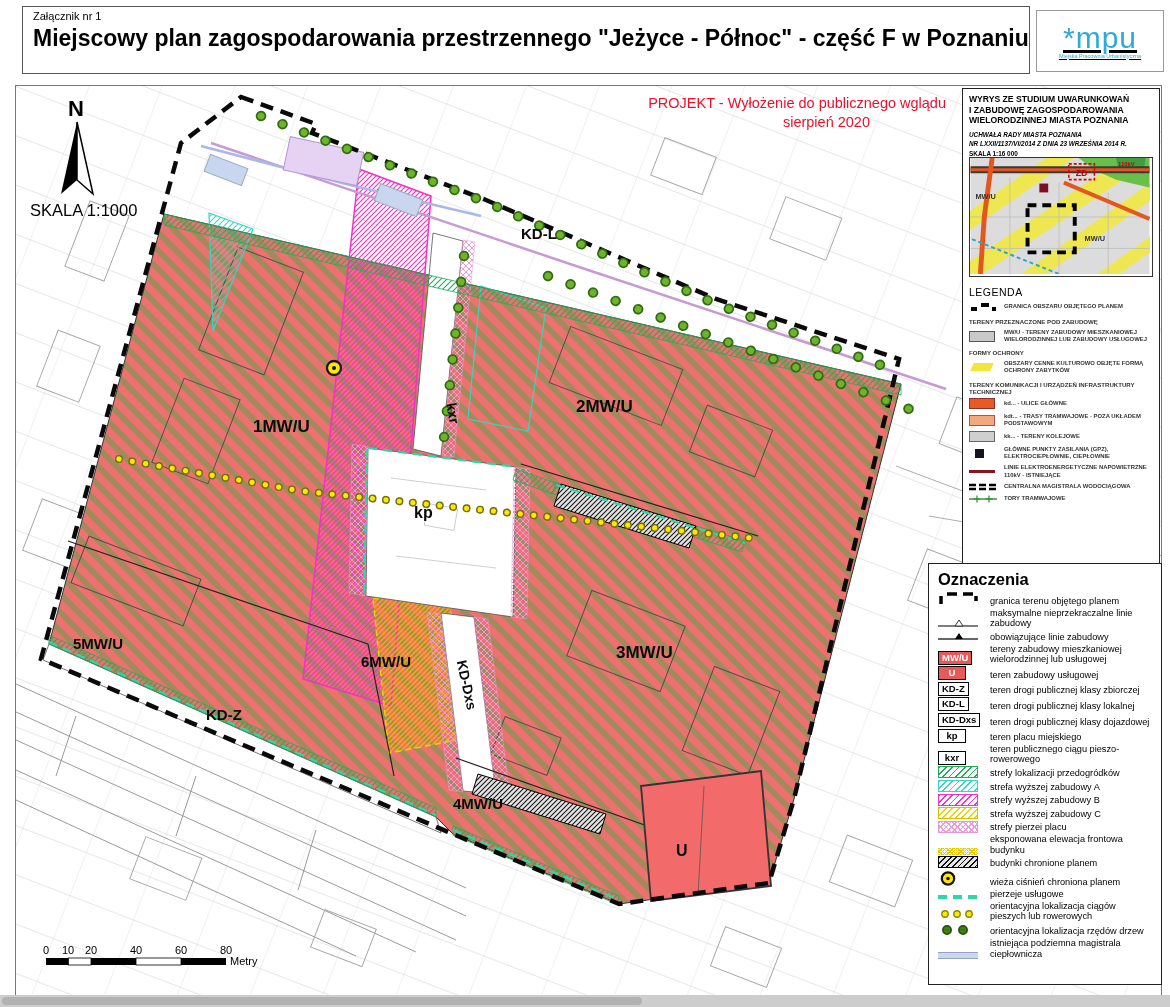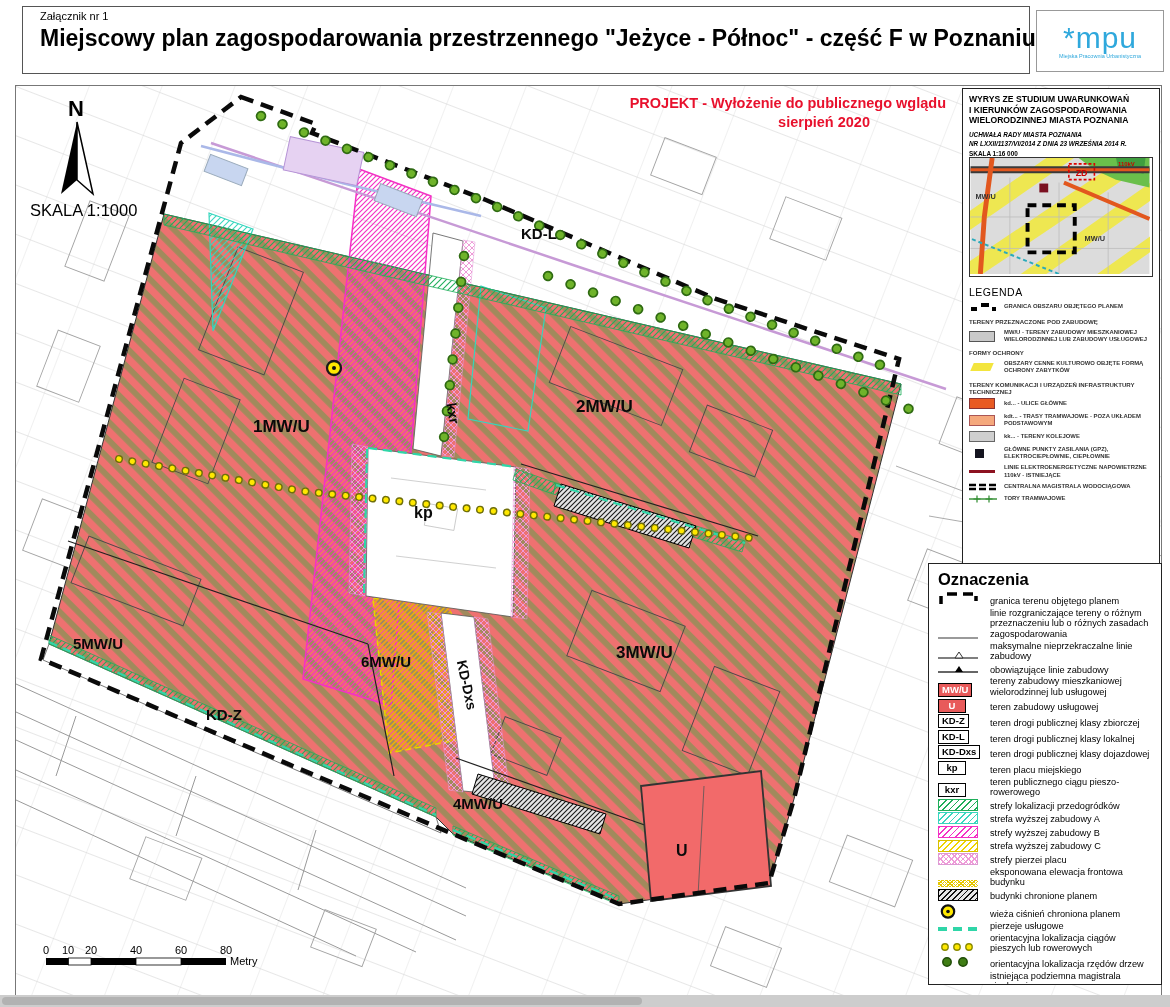--- a/index.html
+++ b/index.html
@@ -1,31 +1,31 @@
 <!DOCTYPE html>
 <html><head>
 <meta charset="utf-8">
 <style>
   html,body{margin:0;padding:0;background:#fff;}
   body{width:1170px;height:1007px;position:relative;overflow:hidden;
        font-family:"Liberation Sans",sans-serif;color:#000;}
   
   .header-box{position:absolute;left:22px;top:6px;width:1008px;height:68px;
-    border:1.5px solid #555;box-sizing:border-box;background:#fff;padding:3px 17px;}
+    border:1.5px solid #555;box-sizing:border-box;background:#fff;padding:3px 10px;}
   .attachment{font-size:11px;}
   .page-title{font-size:23px;font-weight:bold;margin:3px 4px 0 0;white-space:nowrap;}
   .logo-box{position:absolute;left:1036px;top:10px;width:126px;height:60px;border:1px solid #999;
-    display:flex;flex-direction:column;align-items:center;justify-content:center;background:#fff;}
+    display:flex;flex-direction:column;align-items:center;justify-content:center;background:#fff;text-decoration:underline;}
   .logo-mark{color:#2fa8dc;font-size:30px;line-height:28px;letter-spacing:1px;}
   .logo-tagline{color:#2fa8dc;font-size:5.5px;margin-top:1px;}
   
   .map-frame{position:absolute;left:15px;top:85px;width:1147px;height:911px;
     border:1px solid #777;box-sizing:border-box;background:#fff;}
   .projekt{position:absolute;top:94px;right:224px;text-align:right;color:#e8112d;
-    font-weight:bold;font-size:14.5px;line-height:1.3;}
+    font-weight:normal;font-size:14.5px;line-height:1.3;}
   .projekt .l2{padding-right:76px;}
   
   .panel{position:absolute;background:#fff;border:1.5px solid #222;box-sizing:border-box;}
   .p-studium{left:962px;top:88px;width:198px;height:508px;padding:5px 6px;overflow:hidden;}
   .st-title{font-size:8.6px;font-weight:bold;line-height:1.25;}
   .st-res{font-size:6.4px;font-weight:bold;font-style:italic;line-height:1.35;margin-top:5px;}
   .st-scale{font-size:6.4px;font-weight:bold;margin-top:2px;}
   .inset-wrap{margin-top:0;border:1px solid #333;width:182px;height:118px;}
   .lg-title{font-size:10.5px;font-weight:normal;letter-spacing:.5px;margin-top:9px;}
   .lg-row{display:flex;align-items:center;margin-top:3.6px;}
@@ -296,21 +296,21 @@
 </div>
 
 <div class="projekt">
   <div>PROJEKT - Wyłożenie do publicznego wglądu</div>
   <div class="l2">sierpień 2020</div>
 </div>
 
 <div class="panel p-studium">
   <div class="st-title">
     <div>WYRYS ZE STUDIUM UWARUNKOWAŃ</div>
-    <div>I KIERUNKÓW ZAGOSPODAROWANIA</div>
+    <div>I ZABUDOWĘ ZAGOSPODAROWANIA</div>
     <div>WIELORODZINNEJ MIASTA POZNANIA</div>
   </div>
   <div class="st-res">
     <div>UCHWAŁA RADY MIASTA POZNANIA</div>
     <div>NR LXXII/1137/VI/2014 Z DNIA 23 WRZEŚNIA 2014 R.</div>
   </div>
   <div class="st-scale">SKALA 1:16 000</div>
 
   <div class="inset-wrap">
     <svg width="180" height="116" viewBox="0 0 182 118">
@@ -425,26 +425,20 @@
   <div class="oz-row">
     <span class="oz-sw">
       <svg width="40" height="16">
           <path d="M3,13 V5 M9,3 H19 M25,3 H35 M38,5 V10" stroke="#000" stroke-width="3.5" fill="none"></path>
         </svg>
     </span>
     <span class="oz-label">granica terenu objętego planem</span>
   </div>
   <div class="oz-row">
     <span class="oz-sw">
-        <span class="ln-gray"></span>
-      </span>
-    <span class="oz-label">linie rozgraniczające tereny o różnym przeznaczeniu lub o różnych zasadach zagospodarowania</span>
-  </div>
-  <div class="oz-row">
-    <span class="oz-sw">
       <svg width="40" height="12">
           <path d="M0,9 H40" stroke="#555" stroke-width="1.5"></path>
       <path d="M17,9 L21,3 L25,9 Z" fill="#fff" stroke="#333" stroke-width="1"></path>
         </svg>
     </span>
     <span class="oz-label">maksymalne nieprzekraczalne linie zabudowy</span>
   </div>
   <div class="oz-row">
     <span class="oz-sw">
       <svg width="40" height="12">

